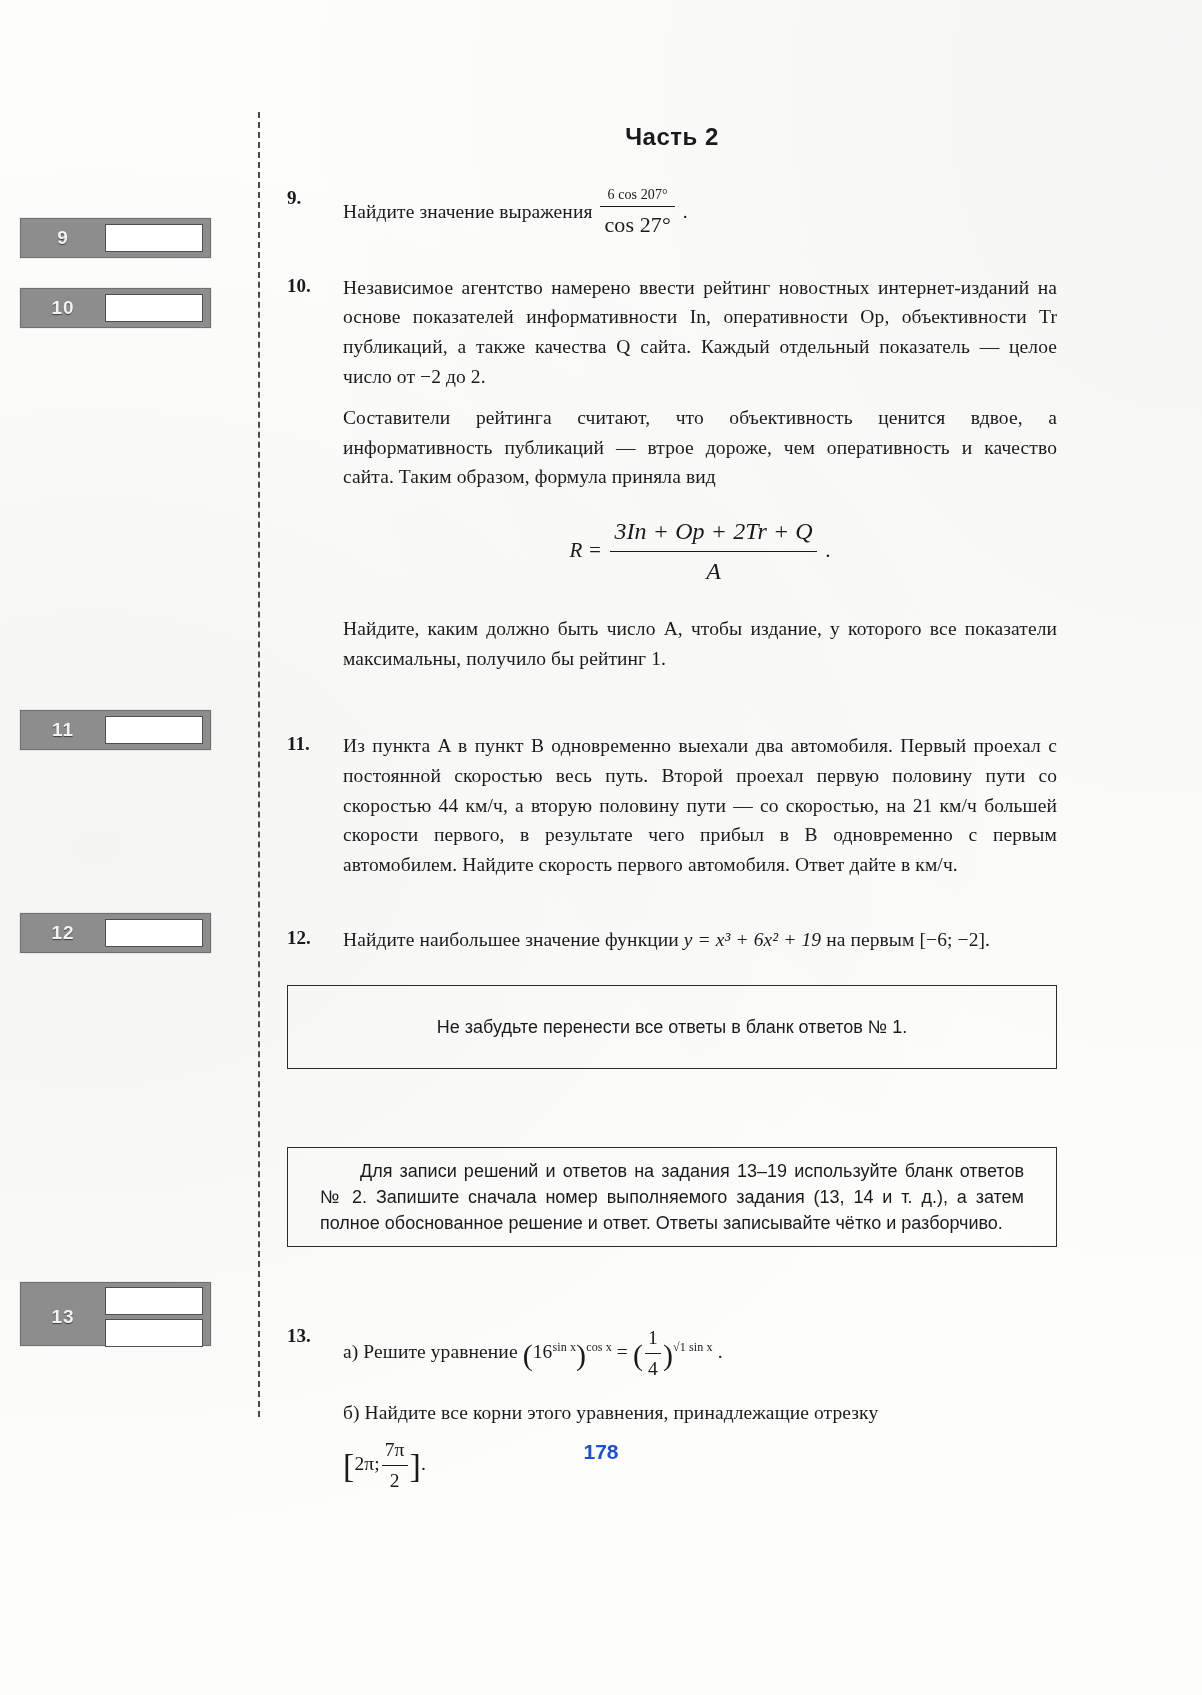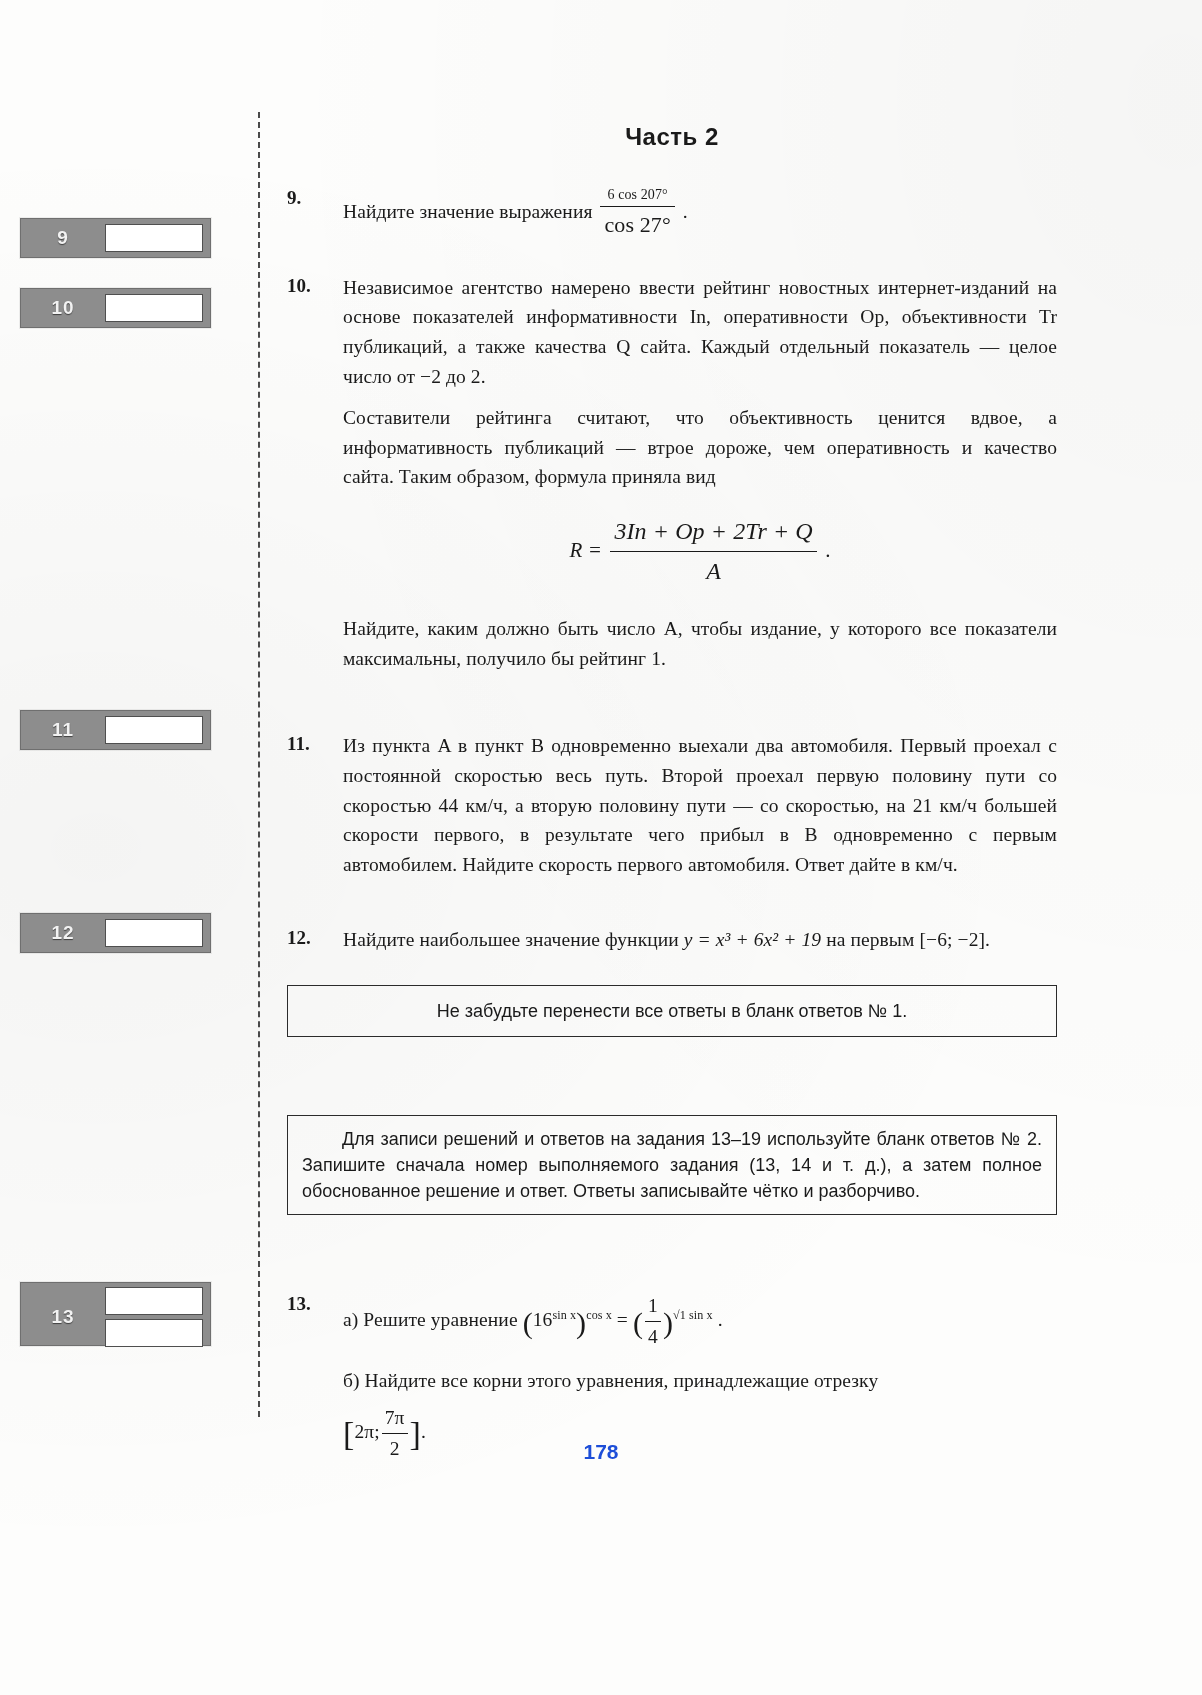--- a/index.html
+++ b/index.html
@@ -166,26 +166,26 @@
     vertical-align: middle;
     font-size: 34px;
     position: relative;
     top: 0px;
   }
   .notice {
     border: 1.4px solid #2b2b2b;
     font-family: "Liberation Sans", sans-serif;
     font-size: 18px;
     line-height: 1.45;
-    padding: 10px 14px;
+    padding: 10px 32px;
     box-sizing: border-box;
   }
   .notice.single {
     text-align: center;
-    padding: 12px 10px;
+    padding: 28px 10px;
   }
   .notice.block {
     text-align: justify;
   }
   .notice.block .ind { display: inline-block; width: 40px; }
   .page-num {
     position: absolute;
     left: 0;
     right: 0;
     top: 1440px;

